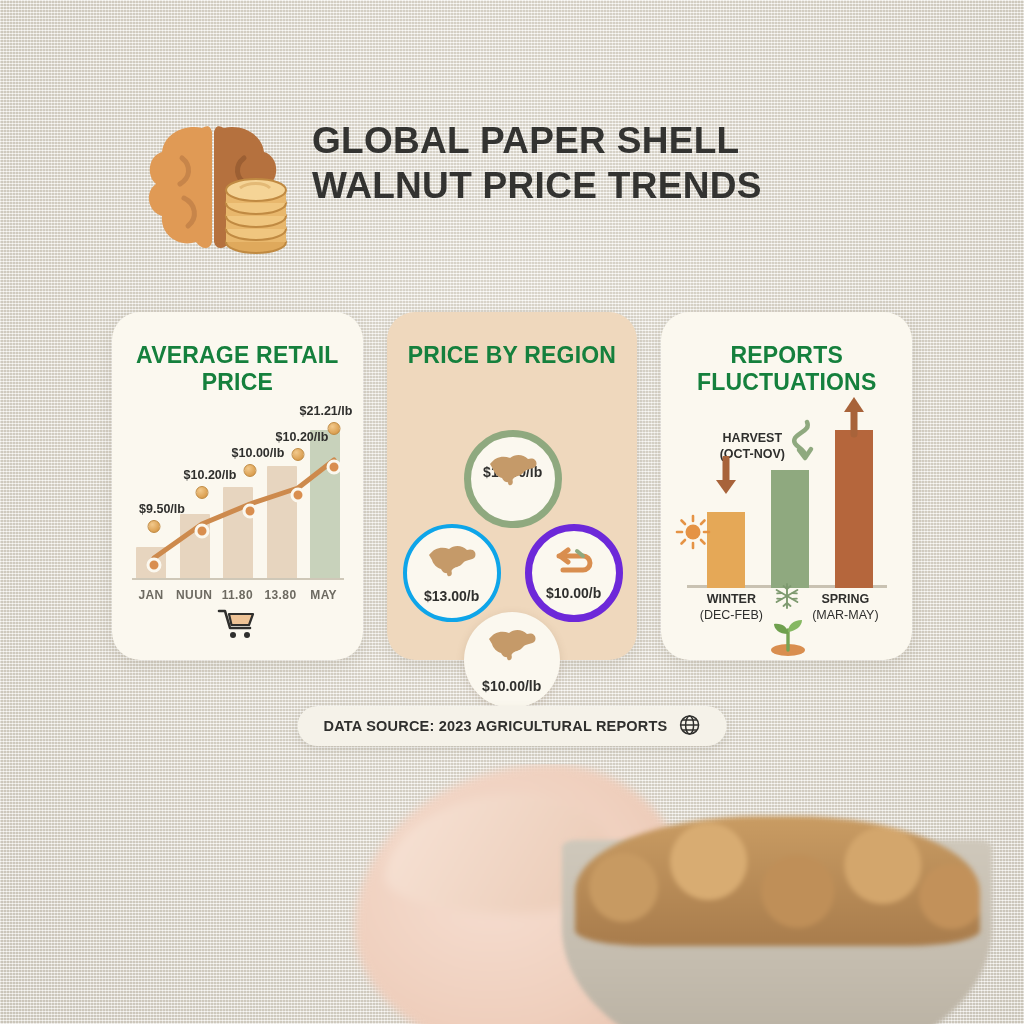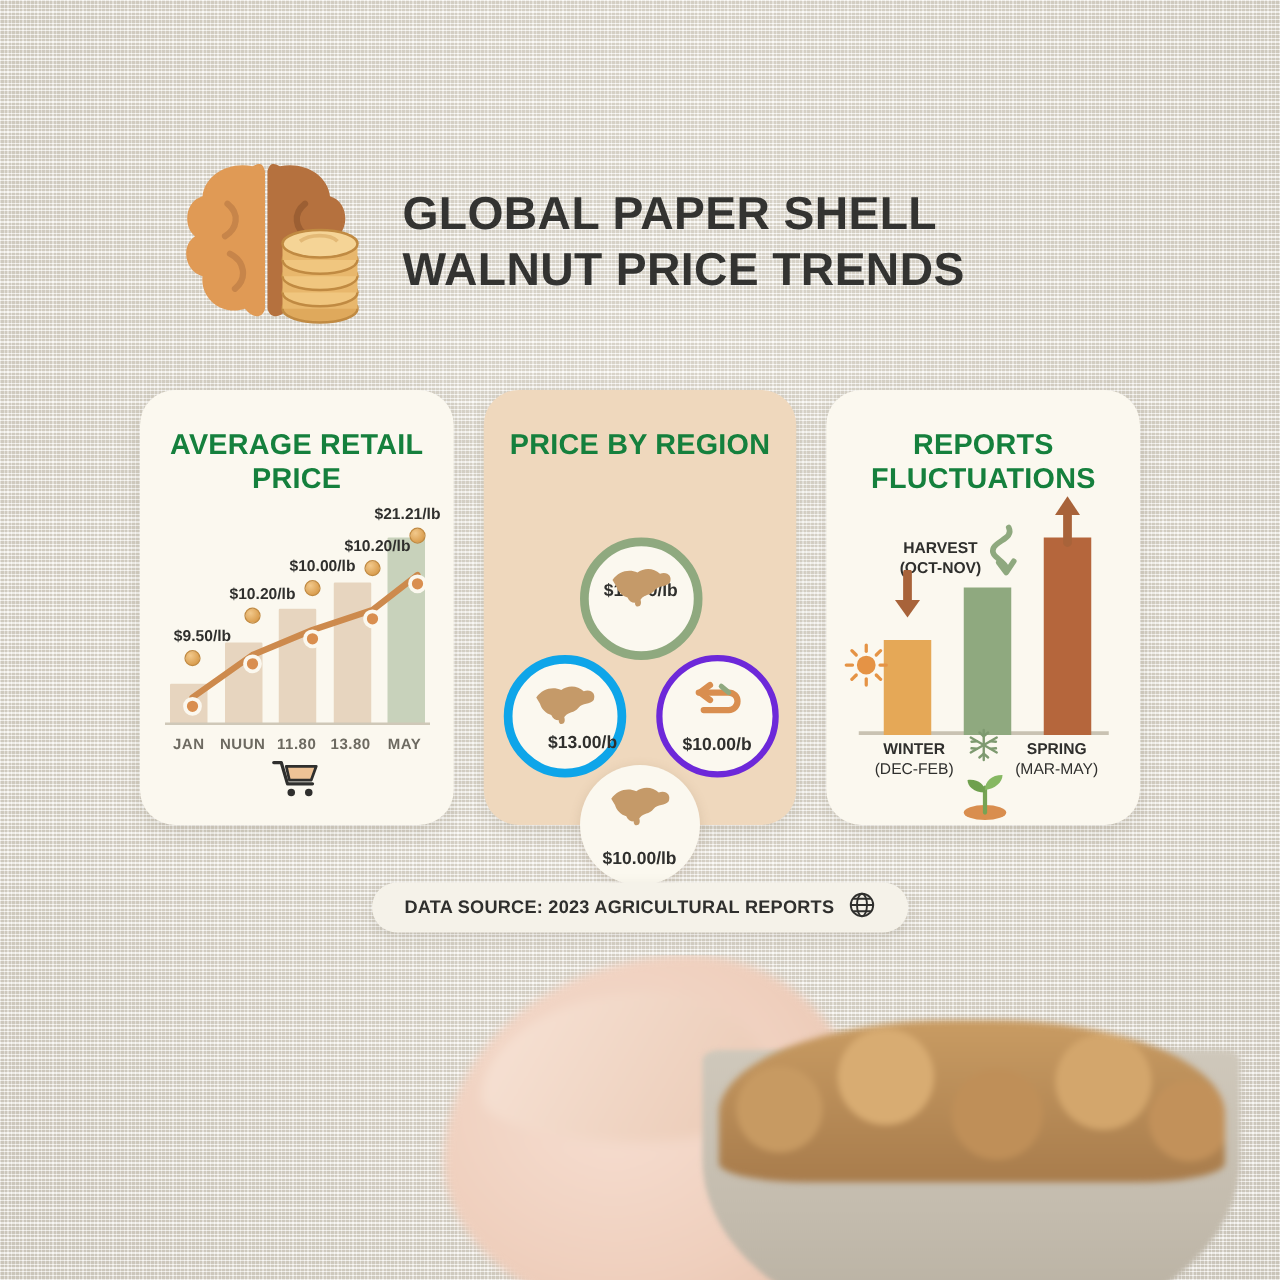--- a/index.html
+++ b/index.html
@@ -23,21 +23,21 @@
       repeating-linear-gradient(90deg, rgba(255,255,255,.50) 0 1px, rgba(168,160,146,.18) 1px 3px),
       radial-gradient(ellipse at 50% 35%, #f3f0e8 0%, #e6e2d8 65%, #dcd8ce 100%);
     overflow: hidden;
   }
 
   
   #header {
     position: absolute;
     left: 140px; top: 118px;
     width: 760px; height: 150px;
-    display: flex; align-items: center; gap: 32px;
+    display: flex; align-items: flex-start; gap: 22px;
   }
   .logo { position: relative; width: 150px; height: 140px; flex: 0 0 150px; }
 
   #page-title {
     font-size: 37px;
     font-weight: bold;
     letter-spacing: .3px;
     line-height: 1.22;
     color: #333331;
     max-width: 560px;
@@ -112,22 +112,22 @@
 
   
   .region-badge {
     position: absolute;
     width: 98px; height: 98px; border-radius: 50%;
     display: flex; flex-direction: column; align-items: center; justify-content: flex-end;
     background: #fbf8ef;
     padding-bottom: 14px;
   }
   .region-badge.ring-green  { border: 7px solid #8fa97f; justify-content: center; }
-  .region-badge.ring-brown  { border: 7px solid #0ea5e9; align-items: flex-end; }
-  .region-badge.ring-orange { border: 5px solid #6d28d9; }
+  .region-badge.ring-brown  { border: 4px solid #0ea5e9; }
+  .region-badge.ring-orange { border: 7px solid #6d28d9; }
   .region-badge.ring-none   { border: 0; box-shadow: 0 2px 9px rgba(130,100,70,.18); }
   .region-price {
     font-size: 14px; font-weight: bold; color: #2f2f2d; white-space: nowrap;
   }
   .map-glyph { position: absolute; top: 14px; left: 50%; transform: translateX(-50%); }
 
   
   #season-plot { position: absolute; left: 26px; top: 118px; width: 200px; height: 158px; }
   .s-bar { position: absolute; bottom: 0; width: 38px; }
   .s-base { position: absolute; left: 0; right: 0; bottom: 0; height: 3px; background: #c9c2b2; }

